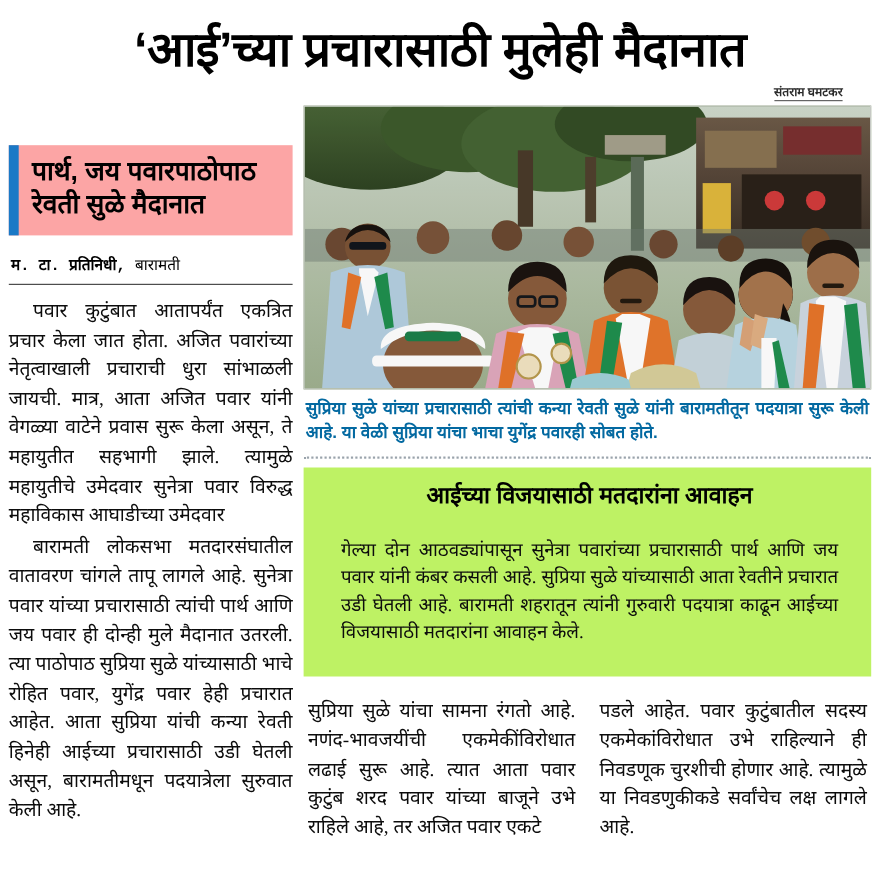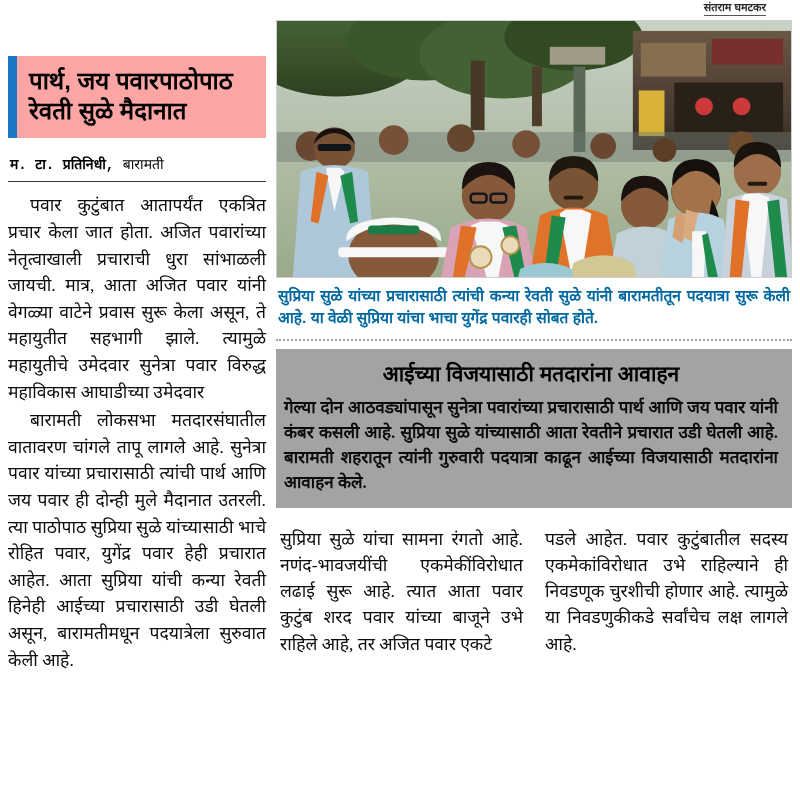--- a/index.html
+++ b/index.html
@@ -138,39 +138,38 @@
     text-align: justify;
   }
   .dotted-rule {
     border: 0;
     border-top: 2px dotted #9aa3ab;
     margin: 2px 0 8px 0;
   }
 
   
   .highlight-box {
-    background: #a3a3a3;
-    padding: 10px 14px 12px 8px;
+    background: #bef264;
+    padding: 10px 14px 12px 18px;
     box-sizing: border-box;
   }
   .highlight-title {
     font-family: "Liberation Sans", "DejaVu Sans", sans-serif;
     font-weight: bold;
     font-size: 21px;
     text-align: center;
     color: #000;
     padding-bottom: 8px;
   }
   .highlight-body {
     font-size: 17px;
     line-height: 1.48;
     text-align: justify;
     color: #0c0c0c;
-    margin: 0;
-    font-weight: bold;
+    margin: 16px;
   }
 
   
   .bottom-cols {
     display: flex;
     gap: 14px;
     margin-top: 14px;
   }
   .bottom-cols .bcol {
     flex: 1 1 0;
@@ -182,20 +181,21 @@
     line-height: 1.5;
     text-align: justify;
     color: #0c0c0c;
   }
 </style>
 </head>
 <body>
 
 <div class="page">
 
+  <div class="headline">‘आई’च्या प्रचारासाठी मुलेही मैदानात</div>
 
   <div class="credit-row">
     <span class="photo-credit">संतराम घमटकर</span>
   </div>
 
   <div class="main-grid">
 
     <div class="col-left">
 
       <div class="subhead-box">

